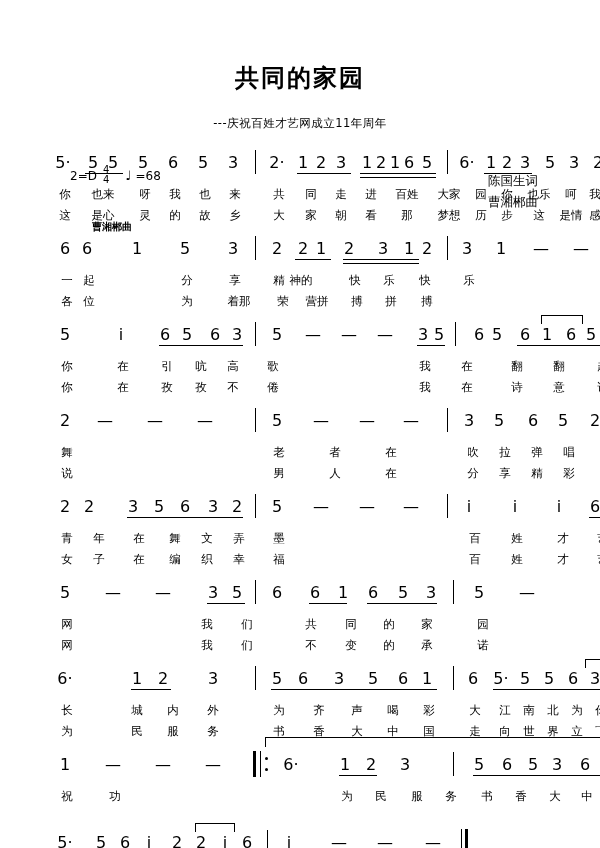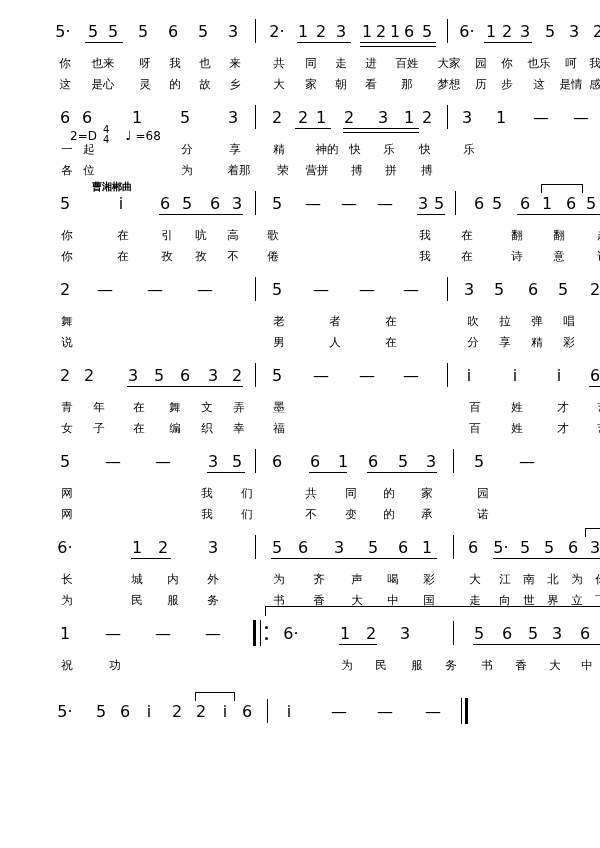--- a/index.html
+++ b/index.html
@@ -132,31 +132,37 @@
     border-top: 1px solid #000;
     border-right: 1px solid #000;
     height: 8px;
   }
 </style>
 </head>
 <body>
 
 <div class="sheet">
 
+  <div class="title">共同的家园</div>
+  <div class="subtitle">---庆祝百姓才艺网成立11年周年</div>
 
   <div class="meta-left">
     <span>2=D</span>
     <span class="frac">
       <span>4</span>
       <span>4</span>
     </span>
     <span class="note-glyph tempo">♩</span>
     <span class="tempo" style="margin-left:1px">=68</span>
   </div>
 
+  <div class="meta-right">
+    <div>陈国生词</div>
+    <div>曹湘郴曲</div>
+  </div>
 
   <div class="expr">曹湘郴曲</div>
 
   <div class="system" style="margin-top:22px">
 
     <div class="row" style="height:86px">
       <div class="notes">
         <span class="n" style="left:8px;top:0">5·</span>
         <span class="n" style="left:38px;top:0">5</span>
         <span class="n" style="left:58px;top:0">5</span>
@@ -253,21 +259,21 @@
         <div class="beam" style="left:240px;top:20px;width:36px"></div>
         <div class="beam" style="left:288px;top:20px;width:76px"></div>
         <div class="beam" style="left:288px;top:24px;width:76px"></div>
       </div>
       <div class="lyricline" style="top:4px">
         <span class="l" style="left:12px">一</span>
         <span class="l" style="left:34px">起</span>
         <span class="l" style="left:132px">分</span>
         <span class="l" style="left:180px">享</span>
         <span class="l" style="left:224px">精</span>
-        <span class="l" style="left:272px">神的</span>
+        <span class="l" style="left:246px">神的</span>
         <span class="l" style="left:300px">快</span>
         <span class="l" style="left:334px">乐</span>
         <span class="l" style="left:370px">快</span>
         <span class="l" style="left:414px">乐</span>
       </div>
       <div class="lyricline" style="top:6px">
         <span class="l" style="left:12px">各</span>
         <span class="l" style="left:34px">位</span>
         <span class="l" style="left:132px">为</span>
         <span class="l" style="left:184px">着那</span>

